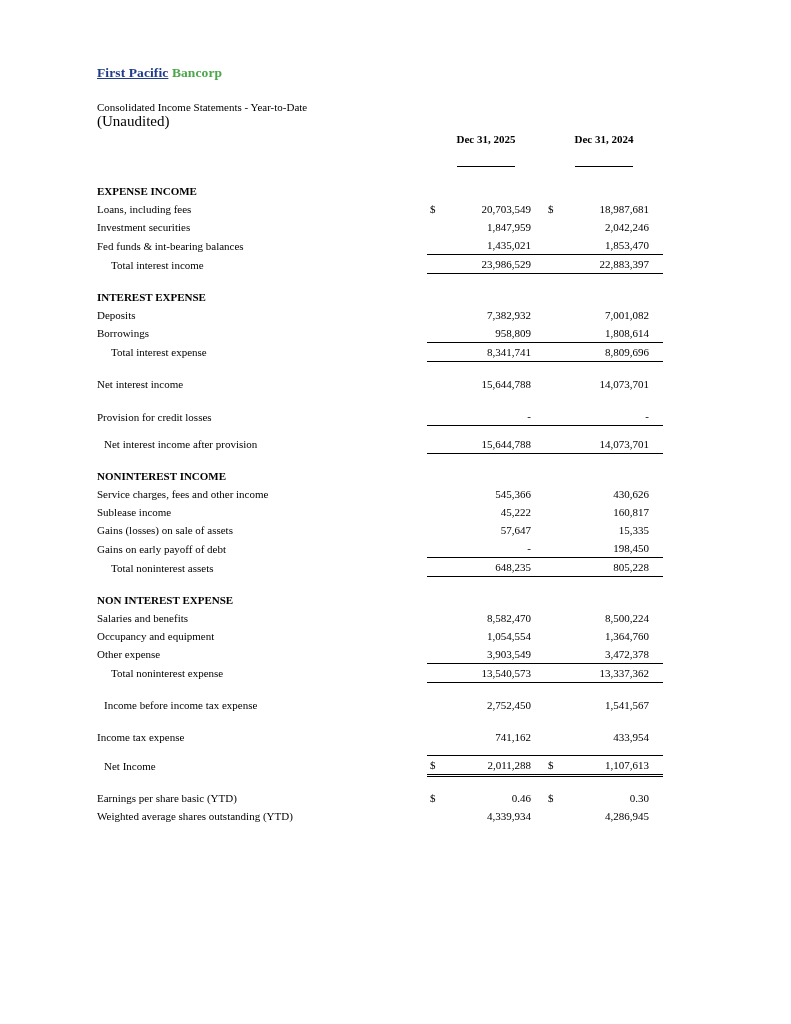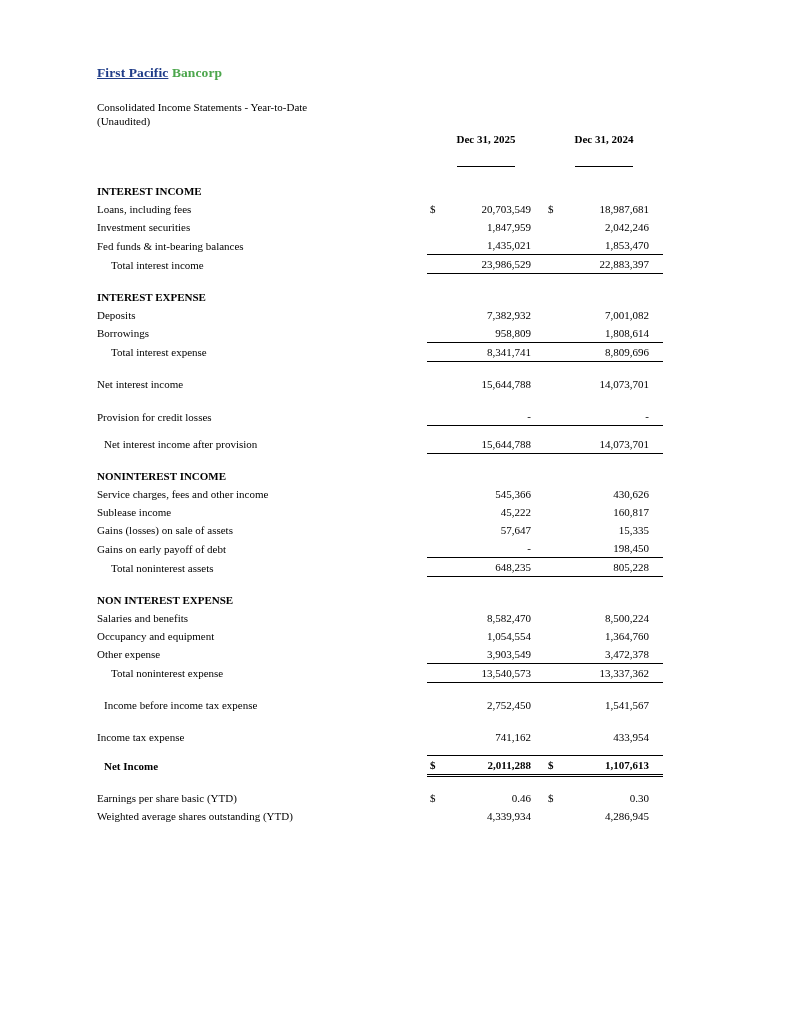--- a/index.html
+++ b/index.html
@@ -42,21 +42,21 @@
   .logo .brand-a { color: #1F3C88; text-decoration: underline; }
   .logo .brand-b { color: #4CA64C; }
 
   .subtitle {
     font-size: 11px;
     line-height: 14px;
     margin-top: 19px;
     white-space: nowrap;
   }
   .subtitle-2 {
-    font-size: 11px;
+    font-size: 15px;
     line-height: 14px;
     white-space: nowrap;
   }
 
   
   .stmt {
     position: absolute;
     left: 97px;
     top: 130px;
     width: 566px;
@@ -79,21 +79,21 @@
   col.c-num2  { width: 100px; }
 
   .label     { text-align: left; }
   .cur       { text-align: left;  padding-left: 3px !important; }
   .num       { text-align: right; padding-right: 14px !important; }
 
   .ind1 { padding-left: 14px !important; }
   .ind2 { padding-left: 7px !important; }
 
   .section-head { font-weight: bold; }
-  .bold { font-weight: bold; }
+  .bold { font-weight: normal; }
 
   
   .colhead {
     text-align: center;
     font-weight: bold;
     font-size: 11px;
     padding-bottom: 1px !important;
   }
   .colhead span {
     border-bottom: 1px solid #000;
@@ -135,21 +135,21 @@
       <tr>
         <td class="label"></td>
         <td class="colhead" colspan="2"><span>Dec 31, 2025</span></td>
         <td class="colhead" colspan="2"><span>Dec 31, 2024</span></td>
       </tr>
       <tr class="spacer">
           <td colspan="5"></td>
         </tr>
 
       <tr>
-        <td class="label section-head">INTEREST INCOME</td>
+        <td class="label section-head">EXPENSE INCOME</td>
         <td colspan="4"></td>
       </tr>
       <tr>
         <td class="label">Loans, including fees</td>
         <td class="cur">$</td>
         <td class="num">20,703,549</td>
         <td class="cur">$</td>
         <td class="num">18,987,681</td>
       </tr>
       <tr>

